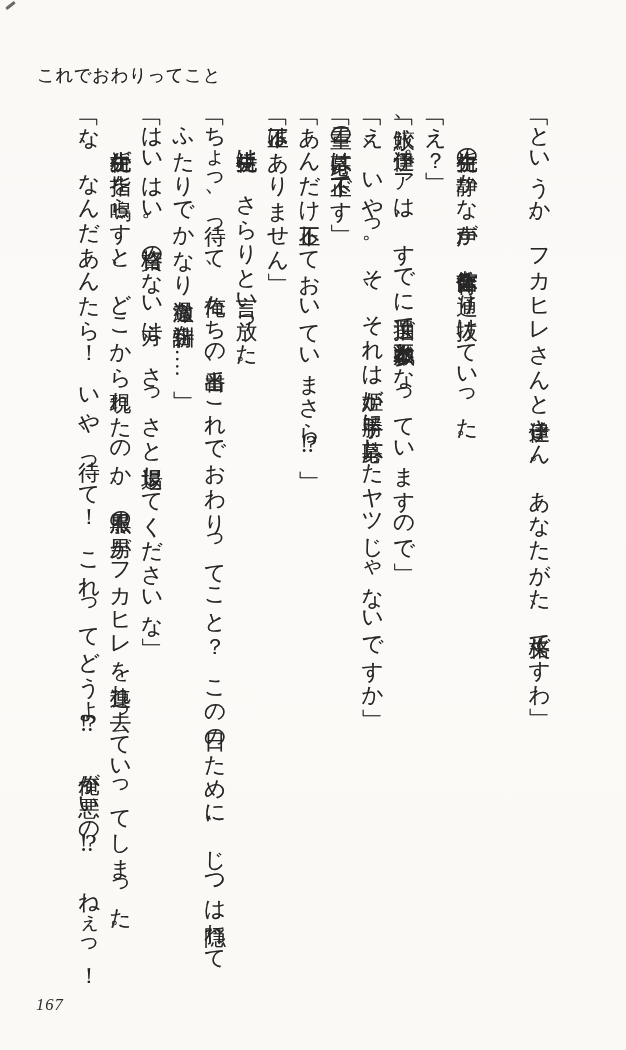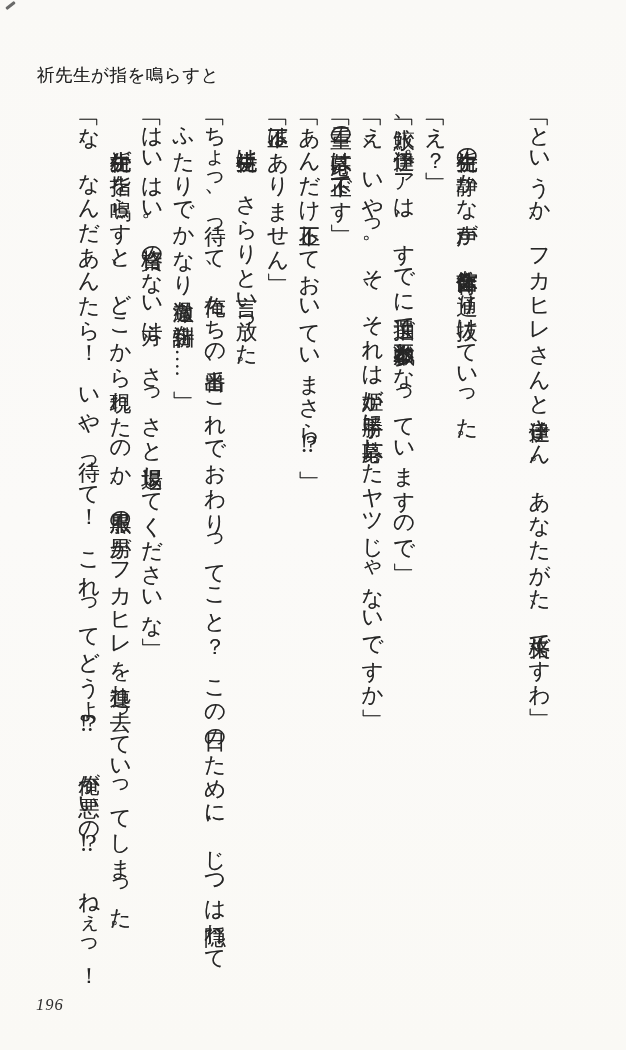--- a/index.html
+++ b/index.html
@@ -62,33 +62,33 @@
     color: #2b2b2b;
   }
 </style>
 </head>
 <body>
 
 <div class="page">
 
   <div class="corner-mark"></div>
 
-  <div class="running-head">祈先生が指を鳴らすと</div>
+  <div class="running-head">これでおわりってこと</div>
 
   <div class="text-block">
     <p class="opening">「というか、フカヒレさんと伊達さん。あなたがた、失格ですわ」</p>
     <p class="narrative">祈先生の静かな声が、体育館全体を通り抜けていった。</p>
     <p>「え？」</p>
     <p>「鮫氷、伊達ペアは、すでに抽選で本戦不参加となっていますので」</p>
     <p>「え、いやっ。そ、それは姫が勝手に応募したヤツじゃないですか」</p>
     <p>「二重の応募は不正です」</p>
     <p>「あんだけ不正しておいていまさら⁉」</p>
     <p>「不正はありません」</p>
     <p class="narrative">祈先生は、さらりと言い放った。</p>
     <p>「ちょっ、待って、俺たちの出番、これでおわりってこと？　この日のために、じつは隠れてふたりでかなり過激な特訓を……」</p>
     <p>「はいはい。資格のない方は、さっさと退場してくださいな」</p>
     <p class="narrative">祈先生が指を鳴らすと、どこから現れたのか、黒服の男がフカヒレを連れ去っていってしまった。</p>
     <p>「な、なんだあんたら！　いや、待って！　これってどうよ⁉　俺が悪いの⁉　ねぇっ！</p>
   </div>
 
-  <div class="page-number">196</div>
+  <div class="page-number">167</div>
 
 </div>
 
 </body></html>

